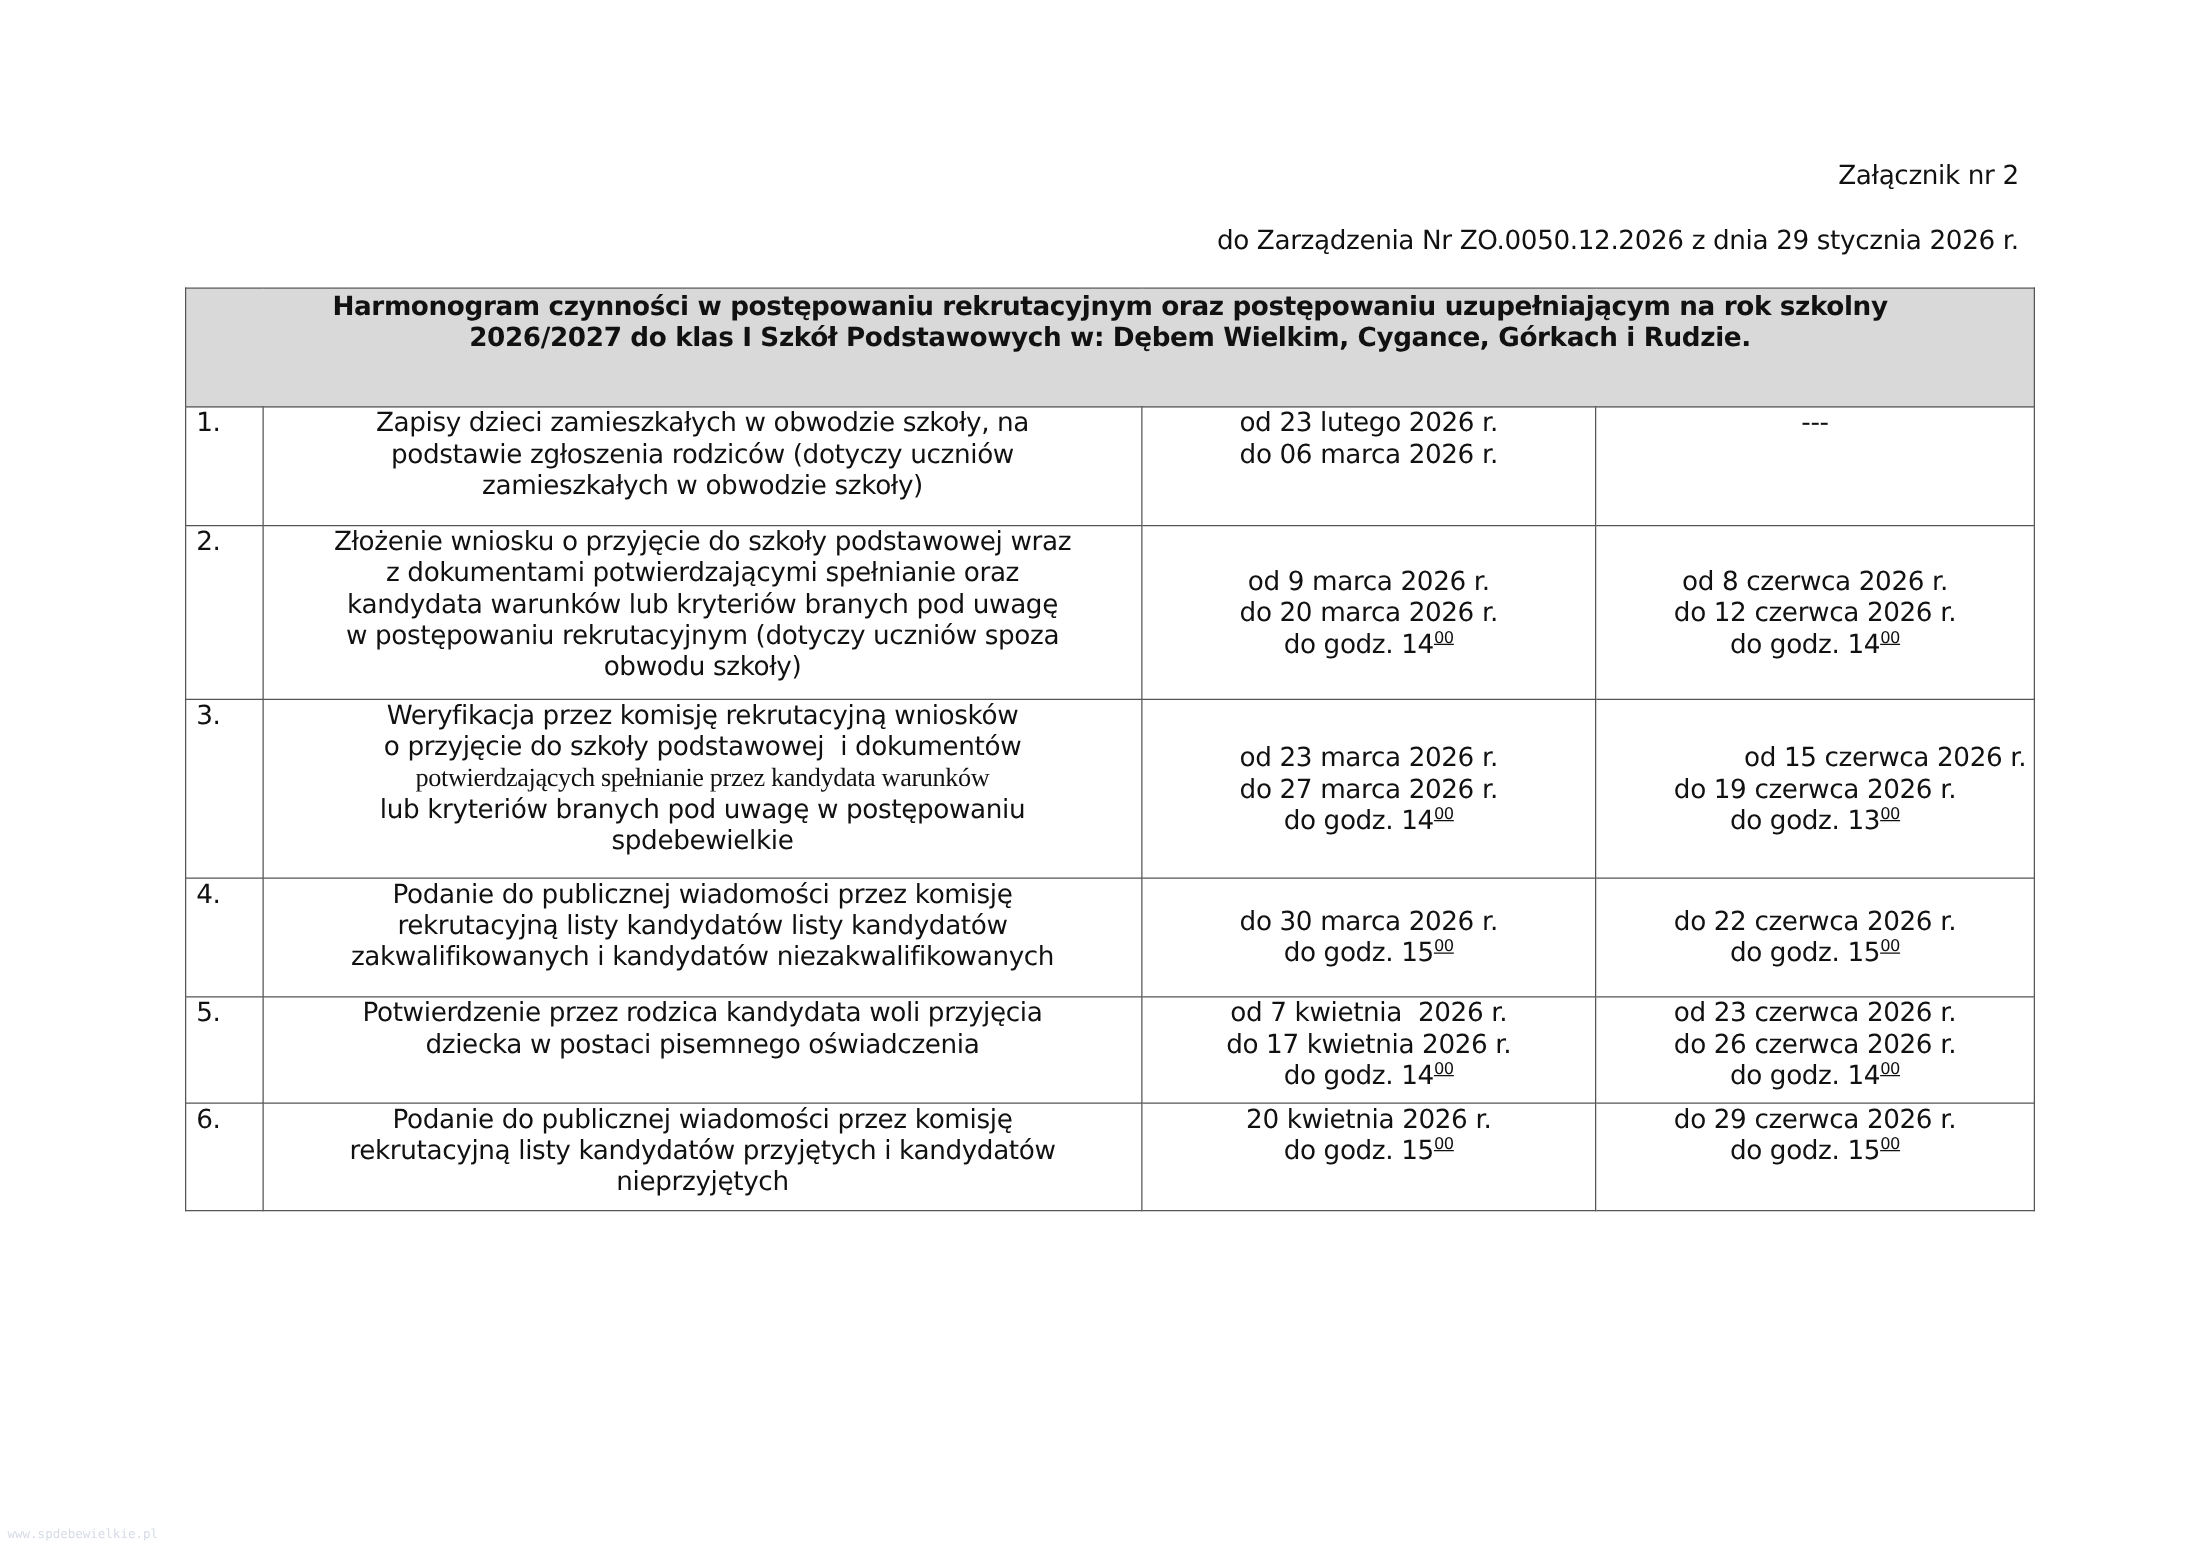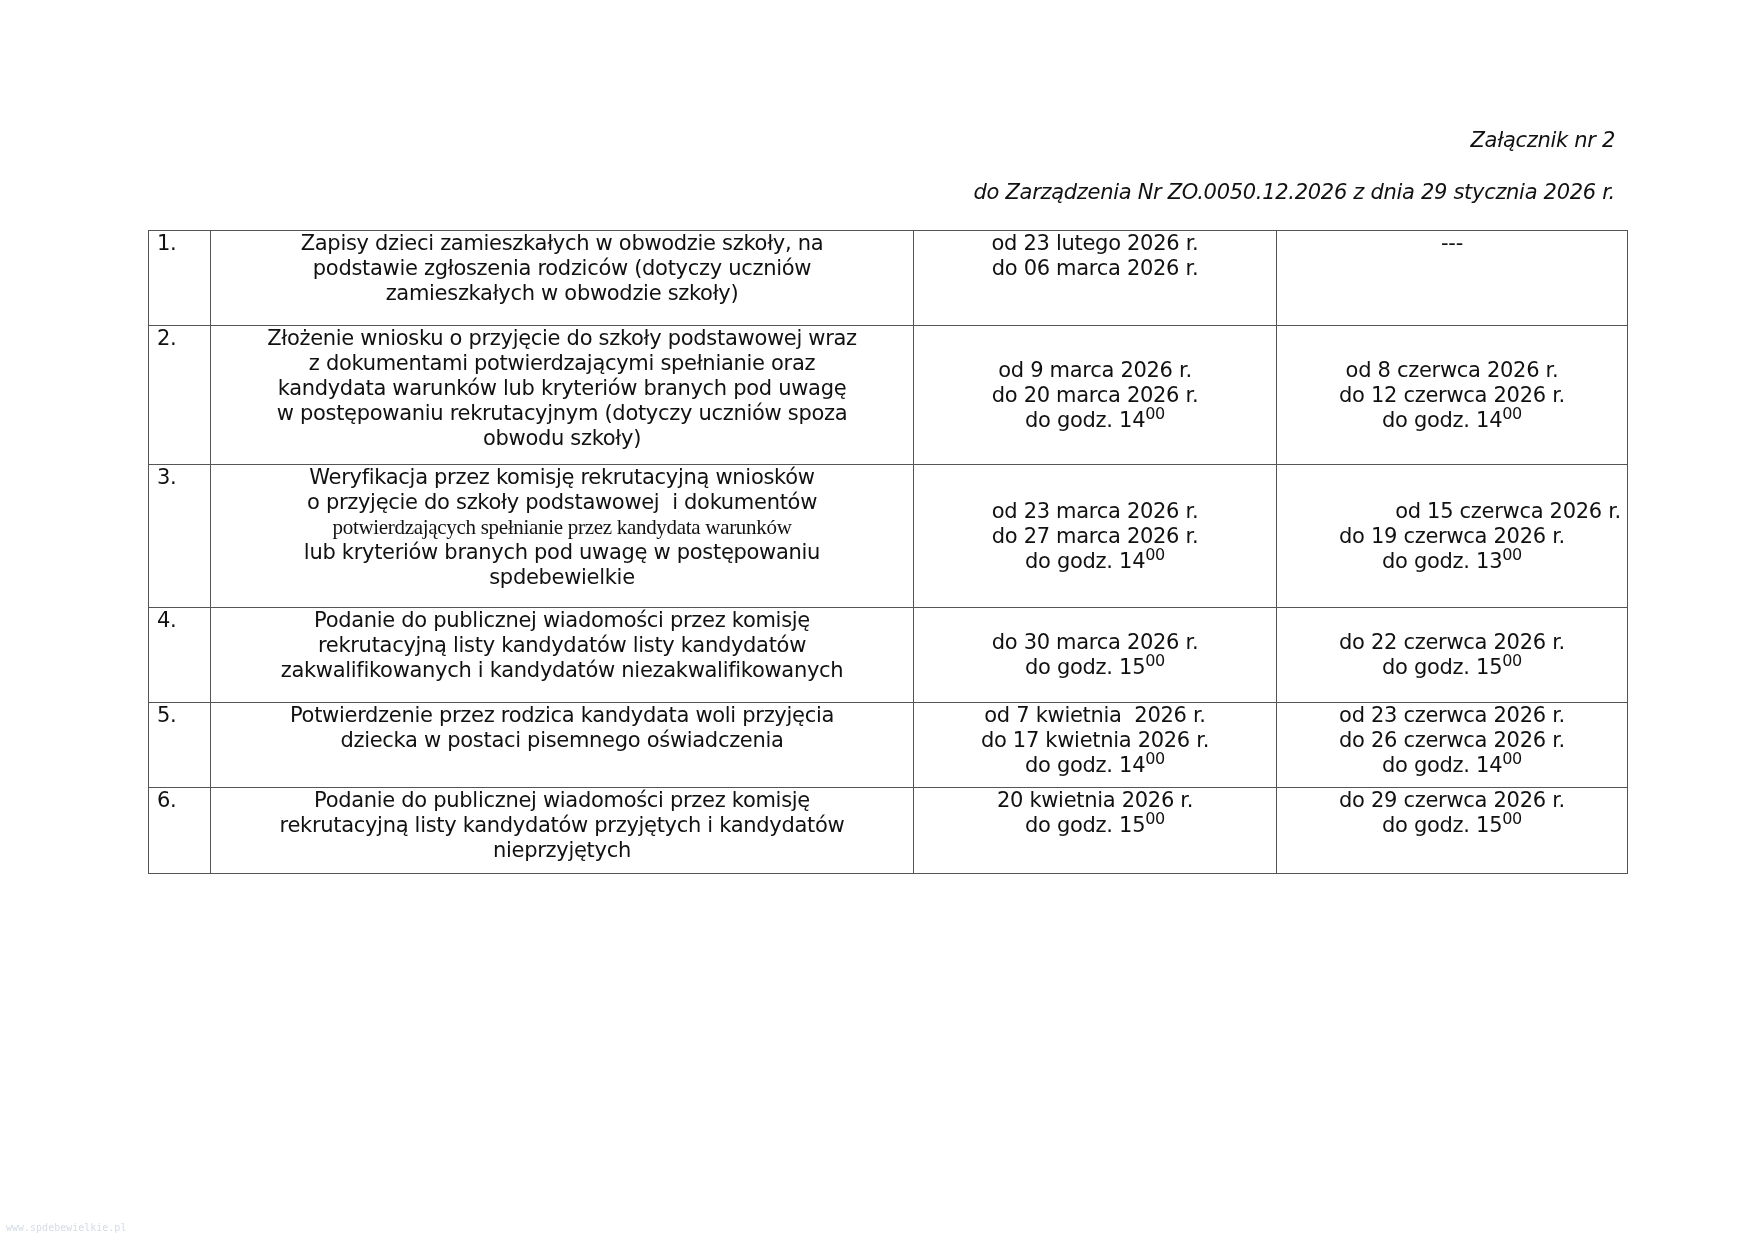--- a/index.html
+++ b/index.html
@@ -1,47 +1,53 @@
 <!DOCTYPE html>
 <html><head>
 <meta charset="utf-8">
 <style>
   html, body { margin: 0; padding: 0; background: #ffffff; }
   body { width: 1755px; height: 1241px; position: relative; overflow: hidden;
          font-family: "DejaVu Sans", sans-serif; color: #111; }
-  .hdr-right { position: absolute; right: 140px; text-align: right; font-size: 21px; letter-spacing: -0.3px; white-space: nowrap; font-style: italic; }
+  .hdr-right { position: absolute; right: 140px; text-align: right; font-size: 21px; letter-spacing: -0.3px; white-space: nowrap; }
   #attachment { top: 128px; }
   #decree { top: 180px; }
   table.sched { position: absolute; left: 148px; top: 230px; width: 1479px;
                 border-collapse: collapse; table-layout: fixed; }
   table.sched td, table.sched th { border: 1.5px solid #555; vertical-align: top;
                 font-size: 21px; line-height: 25px; text-align: center; padding: 0 6px; font-weight: normal; letter-spacing: -0.3px; }
   .title-cell { background: #d9d9d9; height: 92px; font-weight: bold !important; padding-top: 2px !important; }
   .title-cell span { font-weight: bold; display: block; }
   td.lp, th.lp { text-align: left !important; padding-left: 8px !important; }
   .h-row th { height: 93px; padding-top: 2px; }
   .mid { vertical-align: middle !important; }
-  sup { font-size: 16px; line-height: 0; vertical-align: 8px; }
+  sup { font-size: 13px; line-height: 0; vertical-align: 8px; text-decoration: underline; }
   #watermark { position: absolute; left: 6px; bottom: 8px; font-family: "DejaVu Sans Mono", monospace;
                font-size: 10px; color: #d6dbe6; }
 </style>
 </head>
 <body>
 
 <div class="hdr-right" id="attachment">Załącznik nr 2</div>
 <div class="hdr-right" id="decree">do Zarządzenia Nr ZO.0050.12.2026 z dnia 29 stycznia 2026 r.</div>
 
 <table class="sched">
   <colgroup>
     <col style="width:62px">
       <col style="width:703px">
       <col style="width:363px">
       <col style="width:351px">
   </colgroup>
   <tbody>
+      <tr>
+    <td colspan="4" class="title-cell">
+      <span>Harmonogram czynności w postępowaniu rekrutacyjnym oraz postępowaniu uzupełniającym na rok szkolny</span>
+      <span>2026/2027 do klas I Szkół Podstawowych w: Dębem Wielkim, Cygance, Górkach i Rudzie.</span>
+    </td>
+  </tr>
   </tbody>
     <tbody id="rows">
       <tr style="height: 95px;">
         <td class="lp">1.</td>
         <td>
           <div style="white-space: pre;">Zapisy dzieci zamieszkałych w obwodzie szkoły, na</div>
           <div style="white-space: pre;">podstawie zgłoszenia rodziców (dotyczy uczniów</div>
           <div style="white-space: pre;">zamieszkałych w obwodzie szkoły)</div>
         </td>
         <td>

